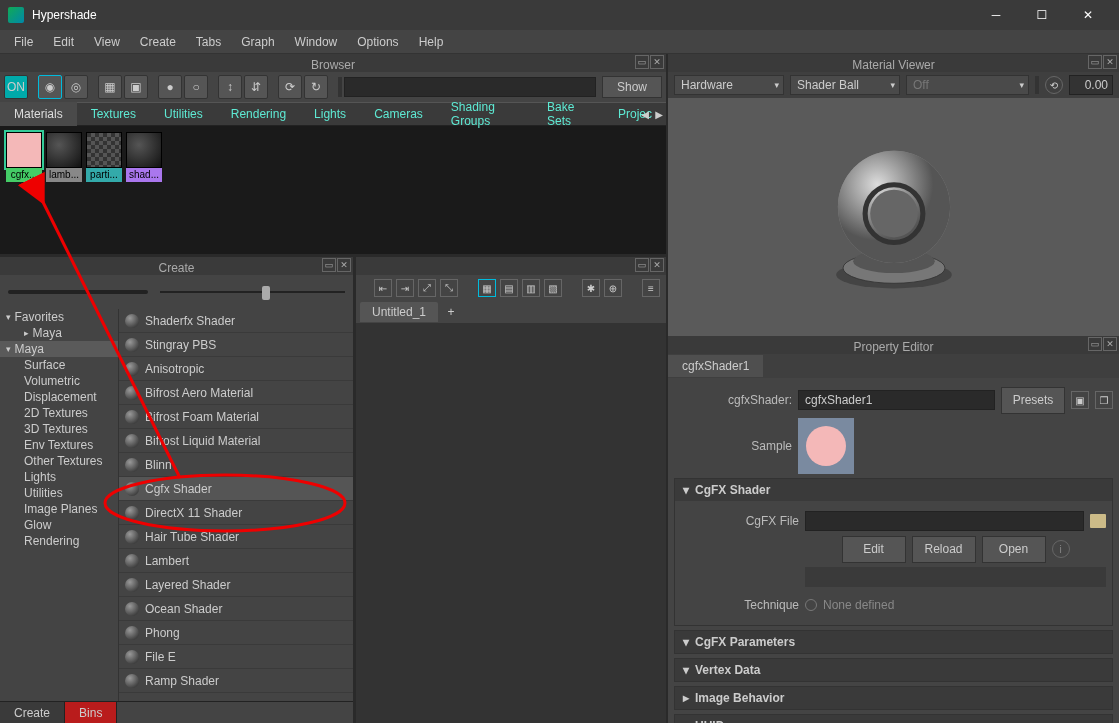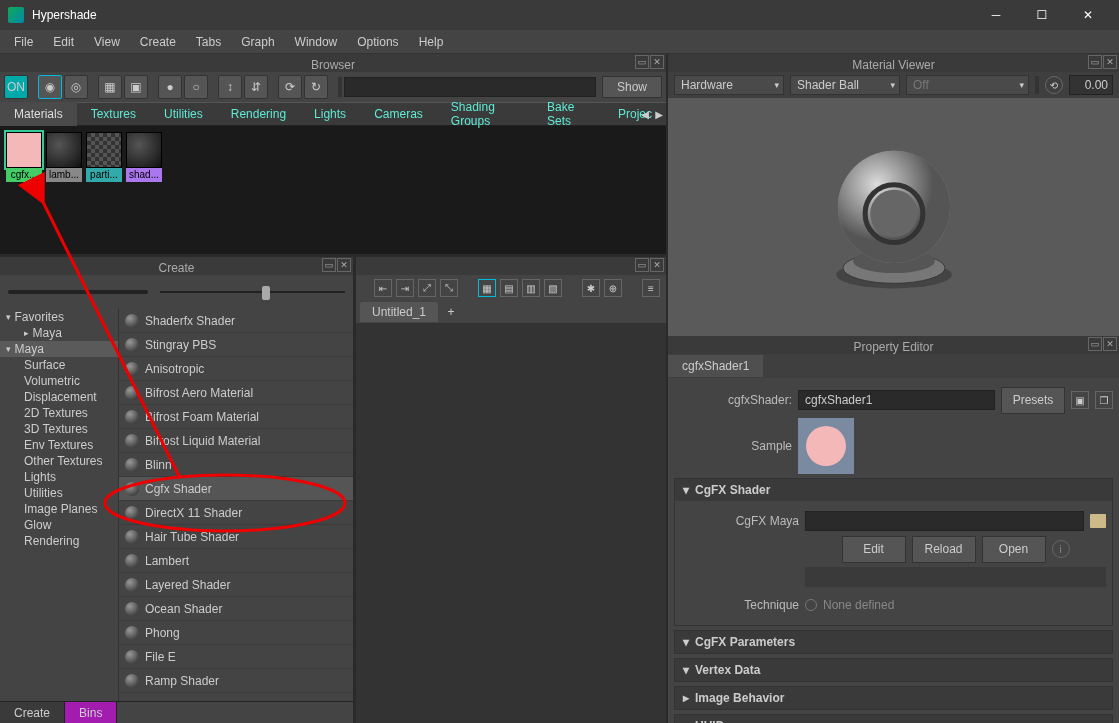--- a/index.html
+++ b/index.html
@@ -71,21 +71,21 @@
 .shader-list { flex: 1; background: #444; overflow-y: auto; overflow-x: hidden; border-left: 1px solid #333; position: relative; }
 .shader-row { height: 24px; display: flex; align-items: center; padding-left: 6px; gap: 6px; border-bottom: 1px solid #3a3a3a; }
 .shader-row.hover { background: #555; }
 .ball { width: 14px; height: 14px; border-radius: 50%; background: radial-gradient(circle at 35% 30%, #999,#222); flex-shrink: 0; }
 .shader-list::-webkit-scrollbar { width: 10px; }
 .shader-list::-webkit-scrollbar-track { background: #333; }
 .shader-list::-webkit-scrollbar-thumb { background: #666; }
 
 .bottom-tabs { height: 22px; display: flex; border-top: 1px solid #222; }
 .bottom-tab { padding: 0 14px; display: flex; align-items: center; background: #3a3a3a; border-right: 1px solid #222; }
-.bottom-tab.active { background: #a21caf; }
+.bottom-tab.active { background: #b91c1c; }
 
 
 .graph-tb { height: 26px; display: flex; align-items: center; gap: 4px; padding: 0 6px; }
 .g-btn { width: 18px; height: 18px; border: 1px solid #666; display: flex; align-items: center; justify-content: center; font-size: 10px; }
 .graph-tabs { height: 22px; display: flex; align-items: center; padding-left: 4px; gap: 4px; }
 .gtab { background: #555; padding: 3px 12px; border-radius: 2px 2px 0 0; }
 .gtab-plus { width: 18px; height: 18px; display: flex; align-items: center; justify-content: center; }
 .graph-area { flex: 1; background: #333; }
 
 
@@ -450,21 +450,21 @@
           </div>
       </div>
 
       <div class="section">
         <div class="sec-hdr">
             <span>▾</span>
             <span>CgFX Shader</span>
           </div>
         <div class="sec-body">
           <div class="prop-row">
-            <div class="prop-label">CgFX Maya</div>
+            <div class="prop-label">CgFX File</div>
             <div class="prop-input"></div>
             <div class="folder-ic"></div>
           </div>
           <div class="prop-row" style="justify-content:center;gap:6px">
             <div style="width:118px"></div>
             <div class="prop-btn">Edit</div>
             <div class="prop-btn">Reload</div>
             <div class="prop-btn">Open</div>
             <div class="sm-ic" style="border-radius:50%;color:#888">i</div>
           </div>

